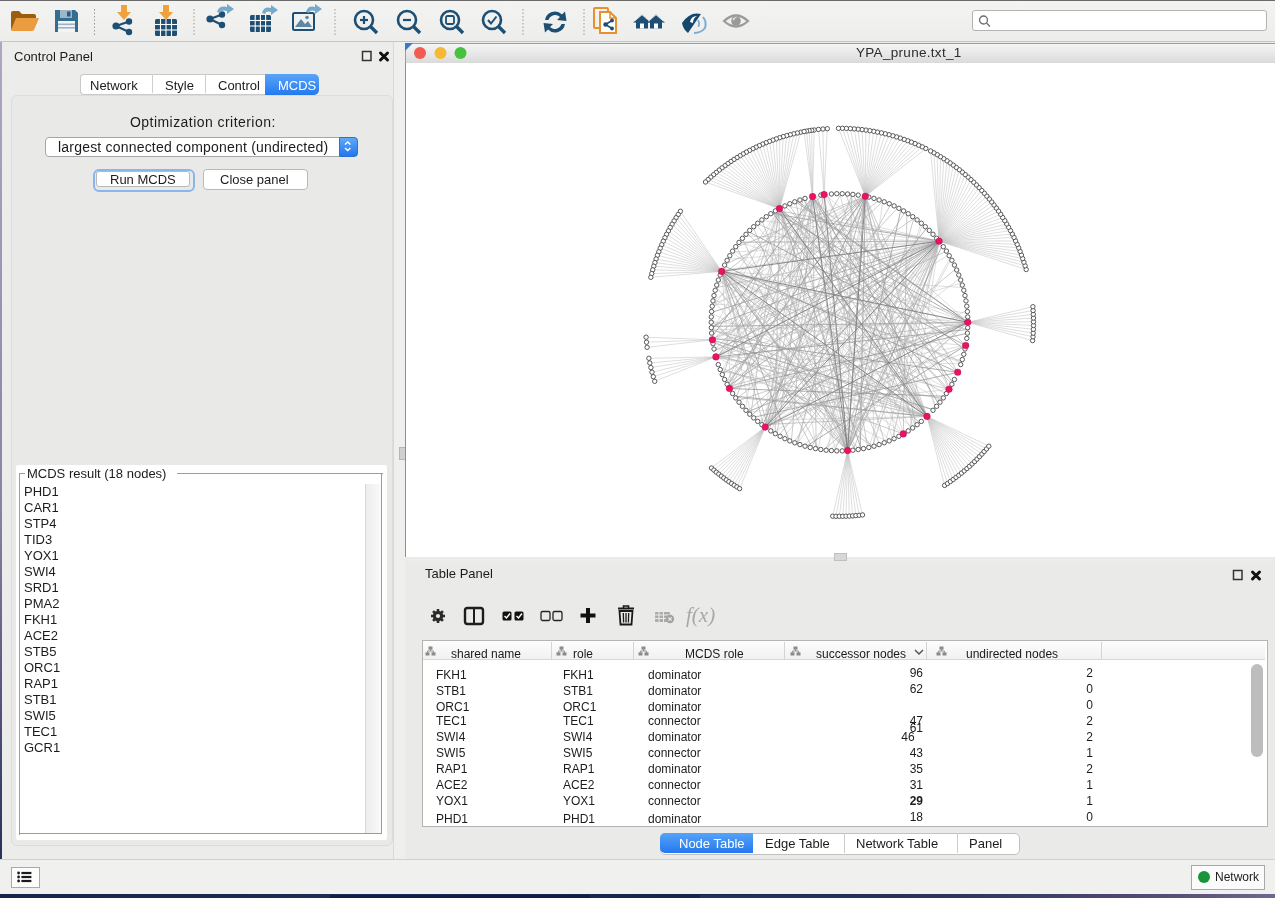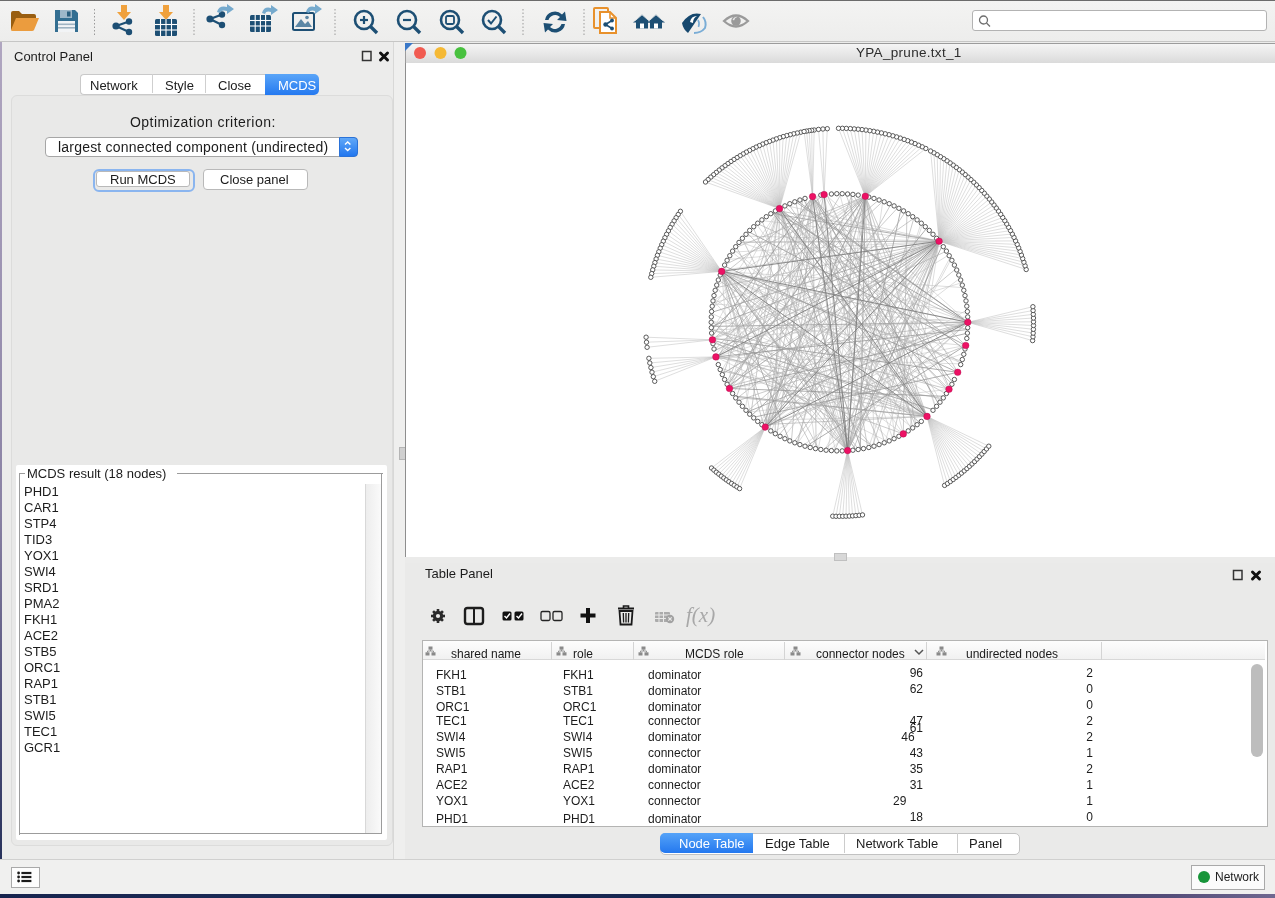--- a/index.html
+++ b/index.html
@@ -164,21 +164,21 @@
   <rect x="2.5" y="1.5" width="8.5" height="9" fill="none" stroke="#333" stroke-width="1.5"></rect>
   <path d="M20.5 3 L27.5 10 M27.5 3 L20.5 10" stroke="#111" stroke-width="3" stroke-linecap="round"></path>
 </svg>
 
 <div class="abs" style="left:80px;top:74px;width:185px;height:19px;background:#fff;border:1px solid #c9c9c9;border-right:none;border-radius:4px 0 0 4px;"></div>
 <div class="abs" style="left:152px;top:74px;width:1px;height:19px;background:#cfcfcf"></div>
 <div class="abs" style="left:205px;top:74px;width:1px;height:19px;background:#cfcfcf"></div>
 <div class="abs" style="left:265px;top:74px;width:54px;height:21px;background:linear-gradient(#5aa5f8,#2479f0);border-radius:0 5px 5px 0;"></div>
 <div class="txt" style="left:90px;top:78px;font-size:13px;color:#202020;">Network</div>
 <div class="txt" style="left:165px;top:78px;font-size:13px;color:#202020;">Style</div>
-<div class="txt" style="left:218px;top:78px;font-size:13px;color:#202020;">Close</div>
+<div class="txt" style="left:218px;top:78px;font-size:13px;color:#202020;">Control</div>
 <div class="txt" style="left:278px;top:78px;font-size:13px;color:#fff;">MCDS</div>
 
 <div class="abs" style="left:11px;top:95px;width:380px;height:749px;background:#e9e9e8;border:1px solid #dcdcdb;border-radius:6px;"></div>
 <div class="txt" style="left:130px;top:113.5px;font-size:14px;letter-spacing:0.45px;">Optimization criterion:</div>
 
 <div class="abs" style="left:45px;top:137px;width:311px;height:18px;background:#fff;border:1px solid #a6a6a6;border-radius:4px;"></div>
 <div class="abs" style="left:339px;top:137px;width:17px;height:18px;background:linear-gradient(#60a8f8,#2277ef);border:1px solid #2a72d8;border-radius:0 4px 4px 0;"></div>
 <svg class="abs" style="left:343px;top:141px" width="10" height="11" viewBox="0 0 10 11">
   <path d="M2 3.6 L4.7 1 L7.4 3.6" fill="none" stroke="#fff" stroke-width="1.4"></path>
   <path d="M2 7 L4.7 9.6 L7.4 7" fill="none" stroke="#fff" stroke-width="1.4"></path>
@@ -1078,21 +1078,21 @@
 </svg>
 <svg class="abs" style="left:936px;top:646px" width="11" height="10" viewBox="0 0 11 10">
 <rect x="3.5" y="0.5" width="4" height="3.2" fill="#8a8a8a"></rect>
 <rect x="0.5" y="6.3" width="4" height="3.2" fill="#8a8a8a"></rect>
 <rect x="6.5" y="6.3" width="4" height="3.2" fill="#8a8a8a"></rect>
 <path d="M5.5 3.7 L5.5 5 M2.5 6.3 L2.5 5 L8.5 5 L8.5 6.3" stroke="#8a8a8a" fill="none" stroke-width="0.9"></path>
 </svg>
 <div class="txt" style="left:451px;top:647px;font-size:12px;color:#1a1a1a;">shared name</div>
 <div class="txt" style="left:573px;top:647px;font-size:12px;color:#1a1a1a;">role</div>
 <div class="txt" style="left:685px;top:647px;font-size:12px;color:#1a1a1a;">MCDS role</div>
-<div class="txt" style="left:816px;top:647px;font-size:12px;color:#1a1a1a;">connector nodes</div>
+<div class="txt" style="left:816px;top:647px;font-size:12px;color:#1a1a1a;">successor nodes</div>
 <div class="txt" style="left:966px;top:647px;font-size:12px;color:#1a1a1a;">undirected nodes</div>
 <svg class="abs" style="left:913px;top:648px" width="12" height="8" viewBox="0 0 12 8">
     <path d="M2 2 L6 6 L10 2" fill="none" stroke="#555" stroke-width="1.5"></path>
   </svg>
 <div class="txt" style="left:436px;top:668px;font-size:12px;">FKH1</div>
 <div class="txt" style="left:563px;top:668px;font-size:12px;">FKH1</div>
 <div class="txt" style="left:648px;top:668px;font-size:12px;">dominator</div>
 <div class="txt" style="left:893px;top:666px;width:30px;font-size:12px;text-align:right;">96</div>
 <div class="txt" style="left:1063px;top:666px;width:30px;font-size:12px;text-align:right;">2</div>
 <div class="txt" style="left:436px;top:684px;font-size:12px;">STB1</div>
@@ -1126,21 +1126,21 @@
 <div class="txt" style="left:893px;top:762px;width:30px;font-size:12px;text-align:right;">35</div>
 <div class="txt" style="left:1063px;top:762px;width:30px;font-size:12px;text-align:right;">2</div>
 <div class="txt" style="left:436px;top:778px;font-size:12px;">ACE2</div>
 <div class="txt" style="left:563px;top:778px;font-size:12px;">ACE2</div>
 <div class="txt" style="left:648px;top:778px;font-size:12px;">connector</div>
 <div class="txt" style="left:893px;top:778px;width:30px;font-size:12px;text-align:right;">31</div>
 <div class="txt" style="left:1063px;top:778px;width:30px;font-size:12px;text-align:right;">1</div>
 <div class="txt" style="left:436px;top:794px;font-size:12px;">YOX1</div>
 <div class="txt" style="left:563px;top:794px;font-size:12px;">YOX1</div>
 <div class="txt" style="left:648px;top:794px;font-size:12px;">connector</div>
-<div class="txt" style="left:893px;top:794px;width:30px;font-size:12px;">29</div>
+<div class="txt" style="left:893px;top:794px;width:30px;font-size:12px;text-align:right;font-weight:bold;">29</div>
 <div class="txt" style="left:1063px;top:794px;width:30px;font-size:12px;text-align:right;">1</div>
 <div class="txt" style="left:436px;top:812px;font-size:12px;">PHD1</div>
 <div class="txt" style="left:563px;top:812px;font-size:12px;">PHD1</div>
 <div class="txt" style="left:648px;top:812px;font-size:12px;">dominator</div>
 <div class="txt" style="left:893px;top:810px;width:30px;font-size:12px;text-align:right;">18</div>
 <div class="txt" style="left:1063px;top:810px;width:30px;font-size:12px;text-align:right;">0</div>
 <div class="abs" style="left:1251px;top:664px;width:12px;height:93px;background:#bdbdbd;border-radius:6px;"></div>
 <div class="abs" style="left:660px;top:833px;width:358px;height:20px;background:#fff;border:1px solid #c2c2c2;border-radius:5px;"></div>
 <div class="abs" style="left:660px;top:833px;width:93px;height:20px;background:linear-gradient(#55a3f8,#2478ef);border-radius:5px 0 0 5px;"></div>
 <div class="abs" style="left:844px;top:833px;width:1px;height:20px;background:#cccccc;"></div>

